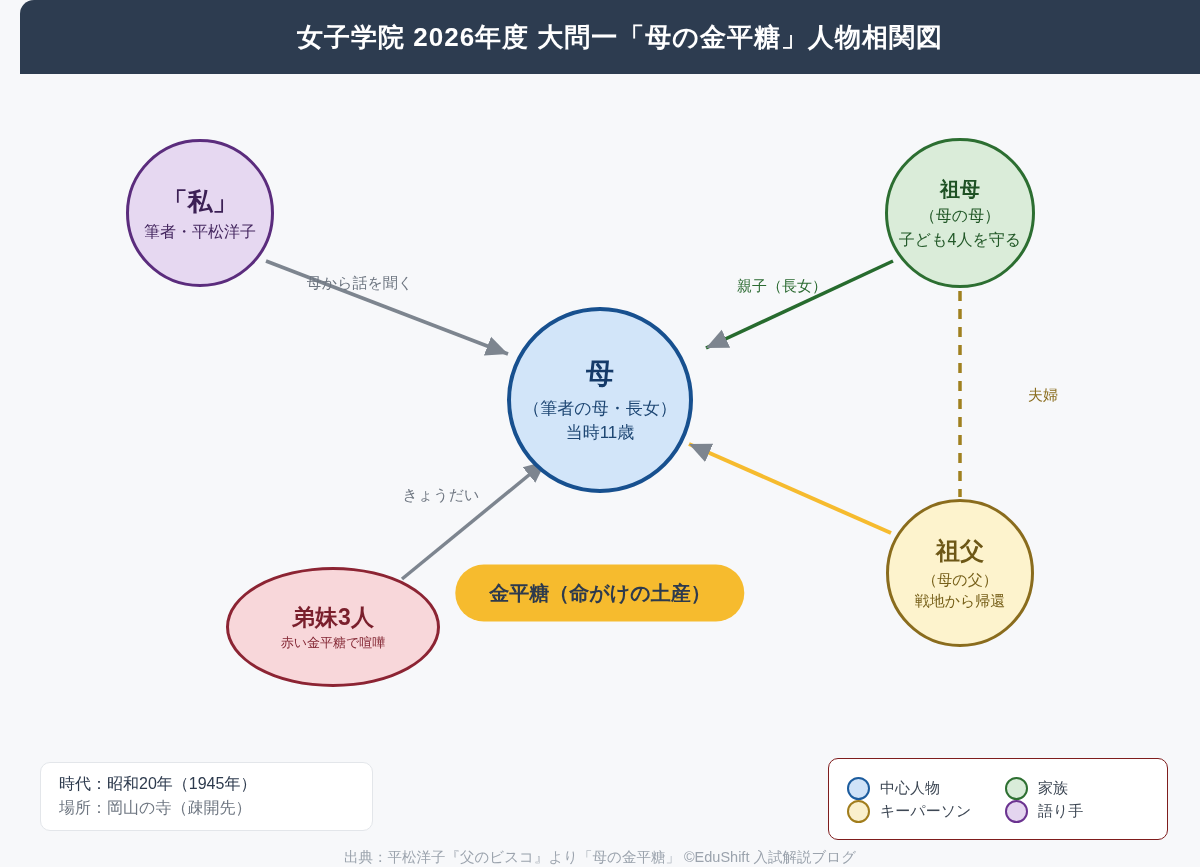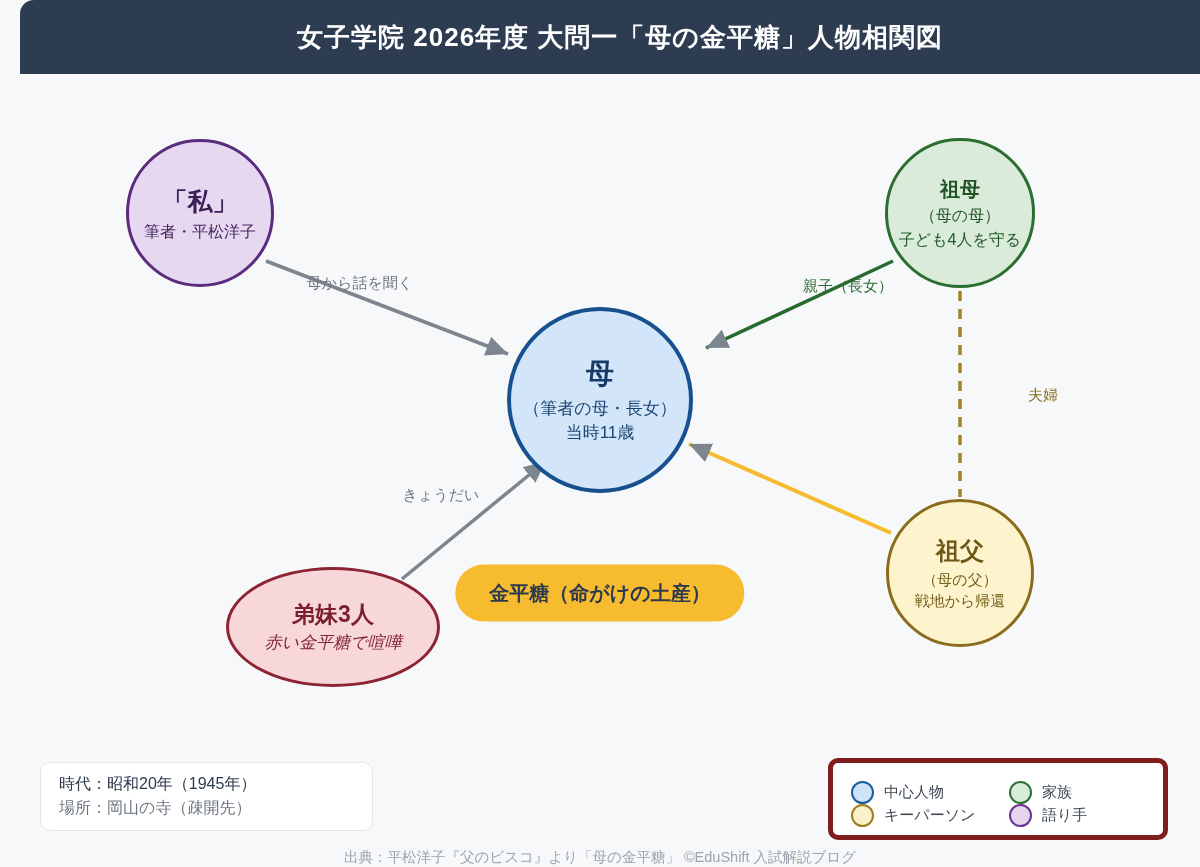--- a/index.html
+++ b/index.html
@@ -52,21 +52,21 @@
     left: 886px; top: 499px; width: 148px; height: 148px;
     background: #fdf3cd; border: 3px solid #8a6c1d; color: #77601a;
   }
   .node-sofu .title { font-size: 24px; color: #6d5716; }
   .node-sofu .line { font-size: 15px; }
   .node-teimai {
     left: 226px; top: 567px; width: 214px; height: 120px; border-radius: 50%;
     background: #f8d7da; border: 3px solid #8c2433; color: #822532;
   }
   .node-teimai .title { font-size: 23px; color: #7a1f2c; }
-  .node-teimai .line { font-size: 17px; font-style: italic; }
+  .node-teimai .line { font-size: 13px; }
 
   
   .edge-label {
     position: absolute; transform: translate(-50%, -50%);
     font-size: 15px; white-space: nowrap;
   }
   .lbl-gray  { color: #6e7681; }
   .lbl-green { color: #2b6a31; }
   .lbl-gold  { color: #8a6c1d; }
   .edge-badge {
@@ -88,21 +88,21 @@
     position: absolute; left: 40px; top: 762px; width: 333px; height: 69px;
     background: #ffffff; border: 1px solid #e3e6ea; border-radius: 10px;
     padding: 11px 18px; display: flex; flex-direction: column; justify-content: center; gap: 3px;
   }
   .info-era { font-size: 16px; font-weight: normal; color: #2d3a4d; }
   .info-place { font-size: 16px; color: #6e7681; }
 
   
   .legend-box {
     position: absolute; left: 828px; top: 758px; width: 340px; height: 82px;
-    background: #ffffff; border: 5px solid #7f1d1d; border-radius: 10px;
+    background: #ffffff; border: 1px solid #7f1d1d; border-radius: 10px;
     display: grid; grid-template-columns: 158px 1fr; grid-template-rows: 1fr 1fr;
     align-items: center; padding: 18px 18px;
   }
   .legend-item { display: flex; align-items: center; gap: 10px; }
   .legend-swatch { width: 23px; height: 23px; border-radius: 50%; flex: 0 0 auto; }
   .sw-blue   { background: #cfe2f8; border: 2.5px solid #1c5c9e; }
   .sw-green  { background: #d9ecd9; border: 2.5px solid #2e7032; }
   .sw-yellow { background: #faf0cc; border: 2.5px solid #a17d1c; }
   .sw-purple { background: #e4d5ef; border: 2.5px solid #6b3390; }
   .legend-label { font-size: 15px; color: #3d4754; }
@@ -157,21 +157,21 @@
     <div class="line">（母の父）</div>
     <div class="line">戦地から帰還</div>
   </div>
 
   <div class="node node-teimai">
     <div class="title">弟妹3人</div>
     <div class="line">赤い金平糖で喧嘩</div>
   </div>
 
   <div class="edge-label lbl-gray" style="left:360px; top:283px;">母から話を聞く</div>
-  <div class="edge-label lbl-green" style="left:848px; top:286px;">親子（長女）</div>
+  <div class="edge-label lbl-green" style="left:782px; top:286px;">親子（長女）</div>
   <div class="edge-label lbl-gray" style="left:441px; top:495px;">きょうだい</div>
   <div class="edge-label lbl-gold" style="left:1043px; top:395px;">夫婦</div>
 
   <div class="pill">金平糖（命がけの土産）</div>
 
   <div class="info-box">
     <div class="info-era">時代：昭和20年（1945年）</div>
     <div class="info-place">場所：岡山の寺（疎開先）</div>
   </div>
 

